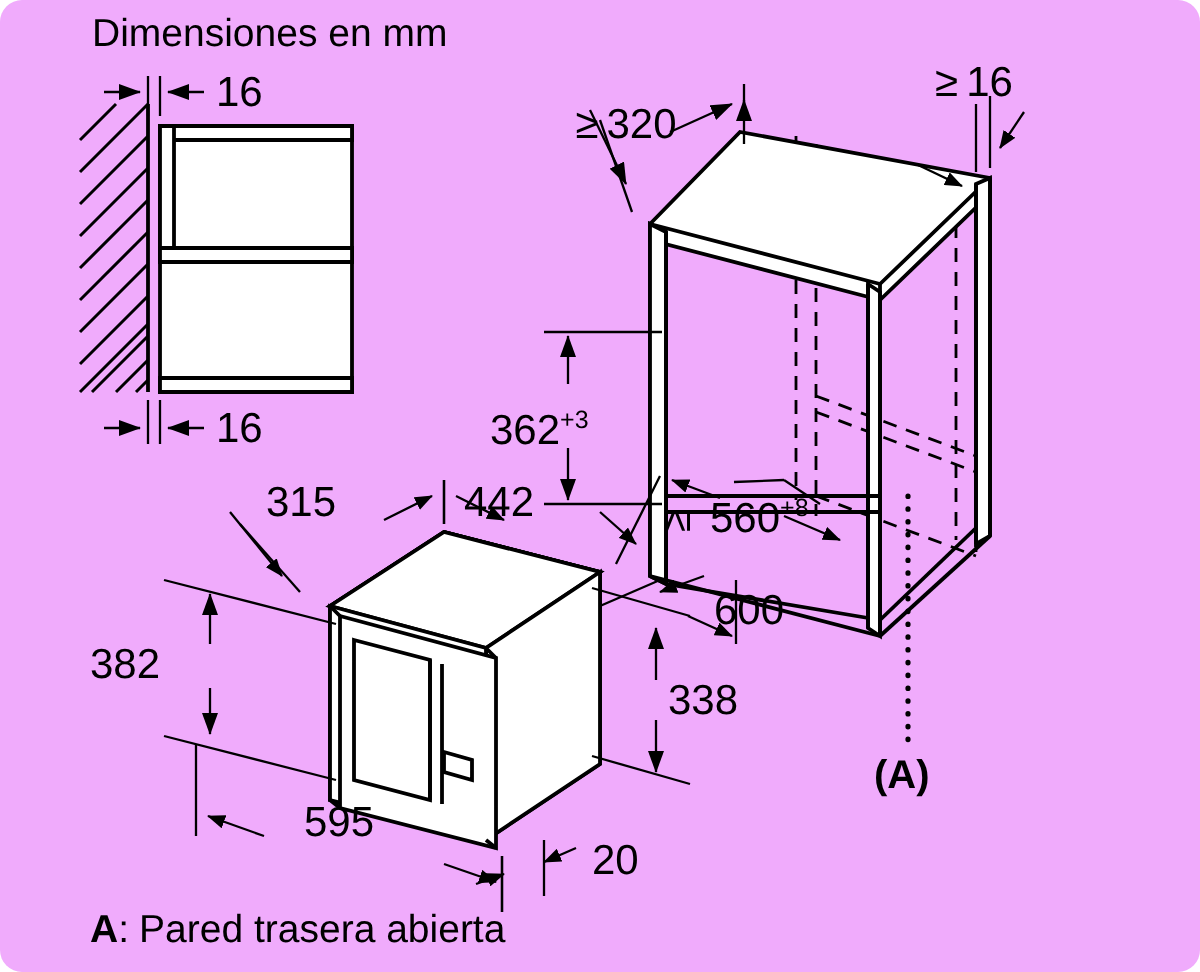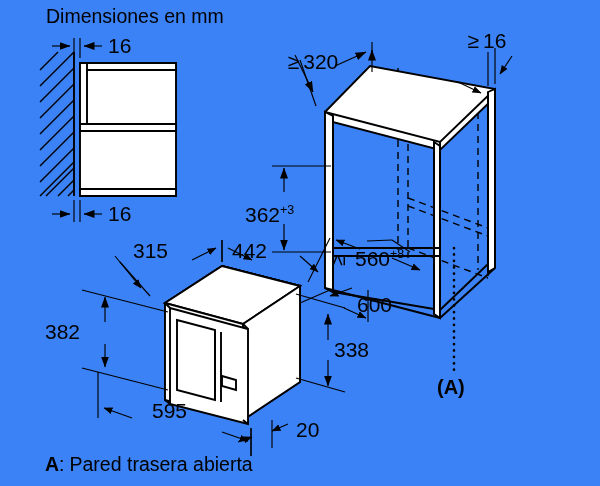--- a/index.html
+++ b/index.html
@@ -7,22 +7,23 @@
     padding: 0;
     background: #ffffff;
   }
   body {
     font-family: "Liberation Sans", sans-serif;
   }
   #sheet {
     position: relative;
     width: 600px;
     height: 486px;
-    background: #3b82f6;
+    background: #f0abfc;
     overflow: hidden;
+    border-radius: 11px;
   }
   #sheet svg {
     position: absolute;
     left: 0;
     top: 0;
     display: block;
   }
   text {
     font-family: "Liberation Sans", sans-serif;
     fill: #000000;

